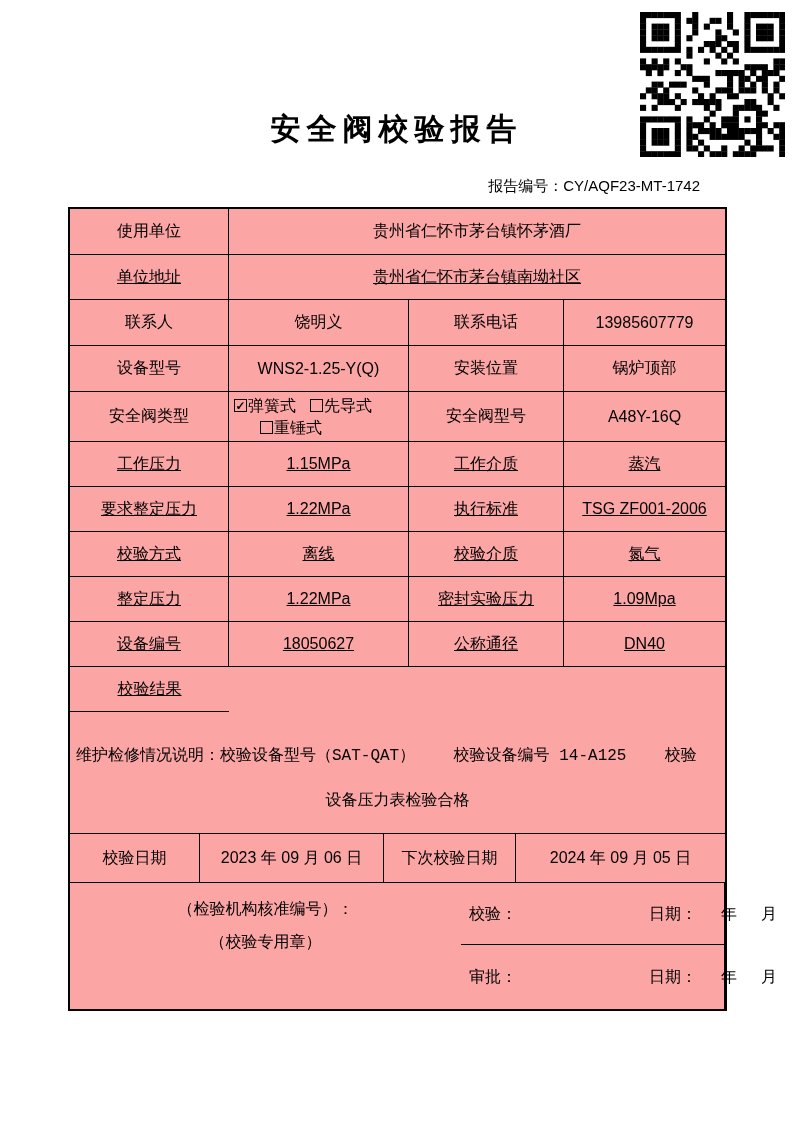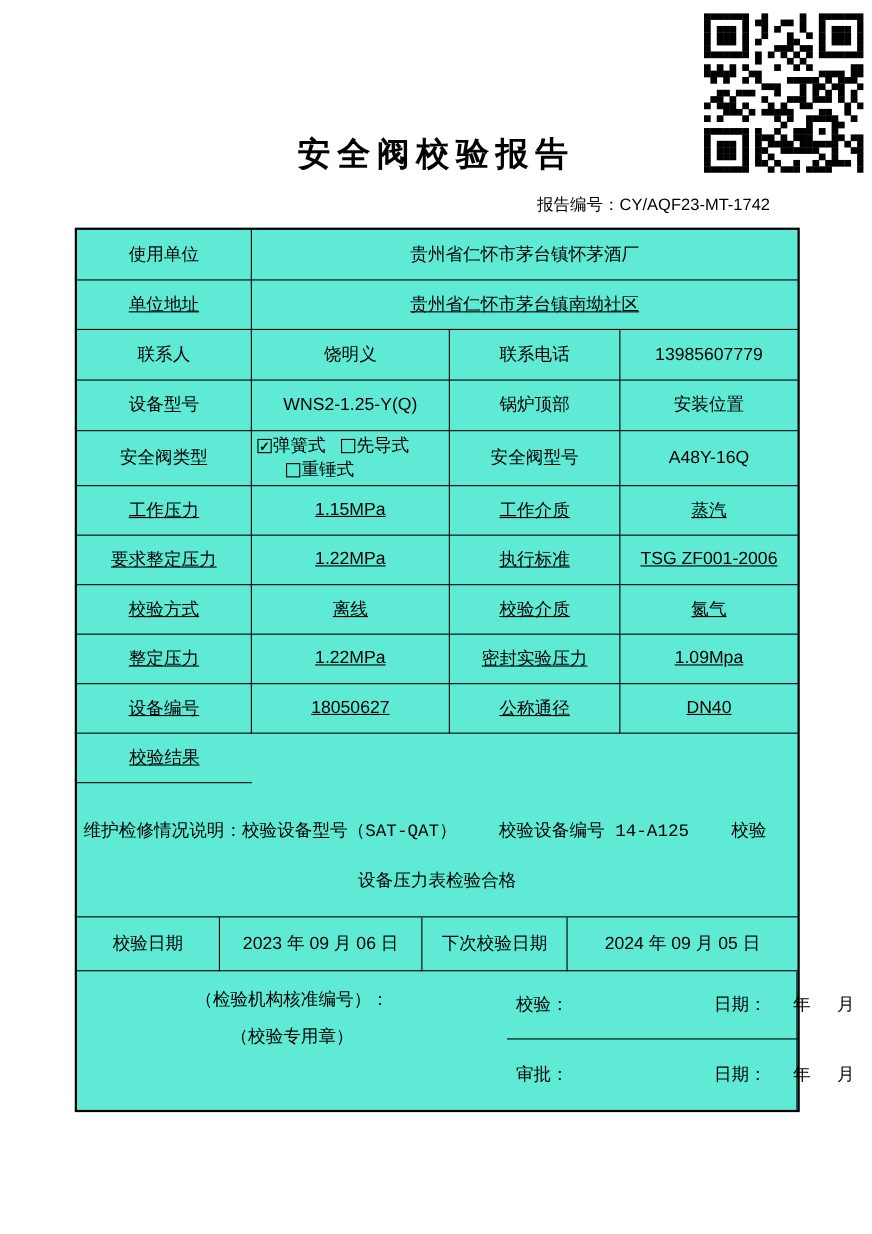--- a/index.html
+++ b/index.html
@@ -1,26 +1,26 @@
 <!DOCTYPE html>
 <html><head>
 <meta charset="utf-8">
 <style>
   * { box-sizing: border-box; margin: 0; padding: 0; }
   html,body { background:#fff; }
   body { font-family: "Liberation Sans", sans-serif; color:#000; }
   .doc { position:relative; width:793px; height:1122px; background:#fff; overflow:hidden; }
 
-  .title { position:absolute; top:120px; left:0; width:100%; text-align:center;
+  .title { position:absolute; top:109px; left:0; width:100%; text-align:center;
            font-size:30px; font-weight:700; letter-spacing:6px; }
   .report-no { position:absolute; top:177px; right:93px; font-size:15px; white-space:pre; }
 
   .qr { position:absolute; left:640px; top:12px; width:145px; height:145px; }
 
-  .tbl { position:absolute; left:68px; top:207px; width:659px; border:2px solid #000; background:#5eead4; }
+  .tbl { position:absolute; left:68px; top:207px; width:659px; border:2px solid #000; background:#fca5a5; }
   .row { display:grid; width:100%; }
   .row > .cell { border-right:1.5px solid #000; border-bottom:1.5px solid #000;
                  display:flex; align-items:center; justify-content:center;
                  text-align:center; font-size:16px; overflow:hidden; }
   .row > .cell:last-child { border-right:none; }
 
   .colsA { grid-template-columns:159px 1fr; }
   .colsB { grid-template-columns:159px 180px 155px 1fr; }
   .colsC { grid-template-columns:130px 184px 132px 1fr; }
 
@@ -381,22 +381,22 @@
     <div class="row colsB h46">
       <div class="cell">联系人</div>
       <div class="cell">饶明义</div>
       <div class="cell">联系电话</div>
       <div class="cell">13985607779</div>
     </div>
 
     <div class="row colsB h46">
       <div class="cell">设备型号</div>
       <div class="cell">WNS2-1.25-Y(Q)</div>
+      <div class="cell">安装位置</div>
       <div class="cell">锅炉顶部</div>
-      <div class="cell">安装位置</div>
     </div>
 
     <div class="row colsB h50">
       <div class="cell">安全阀类型</div>
       <div class="cell cb-cell">
         <div class="cb-line">
           <span class="cb-item">
               <span class="cb">✓</span>
               <span>弹簧式</span>
             </span>

